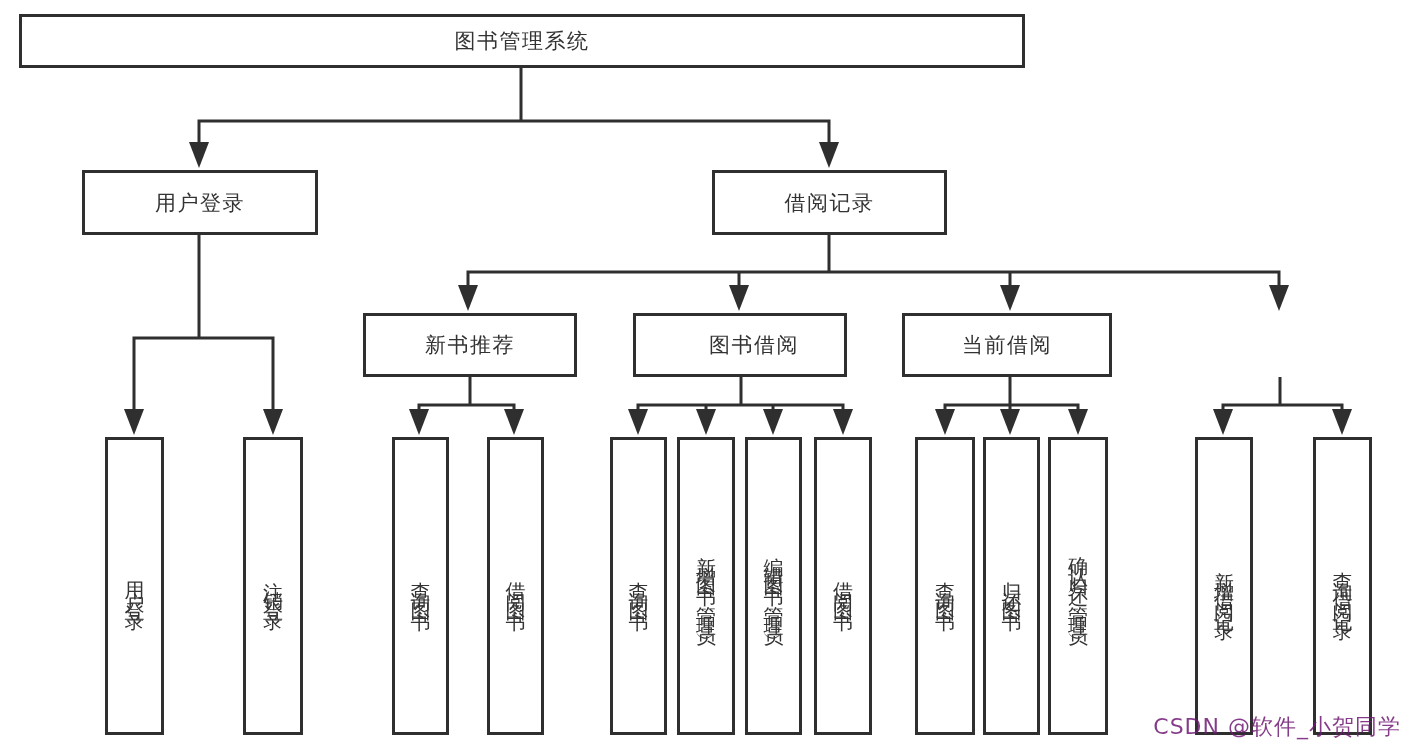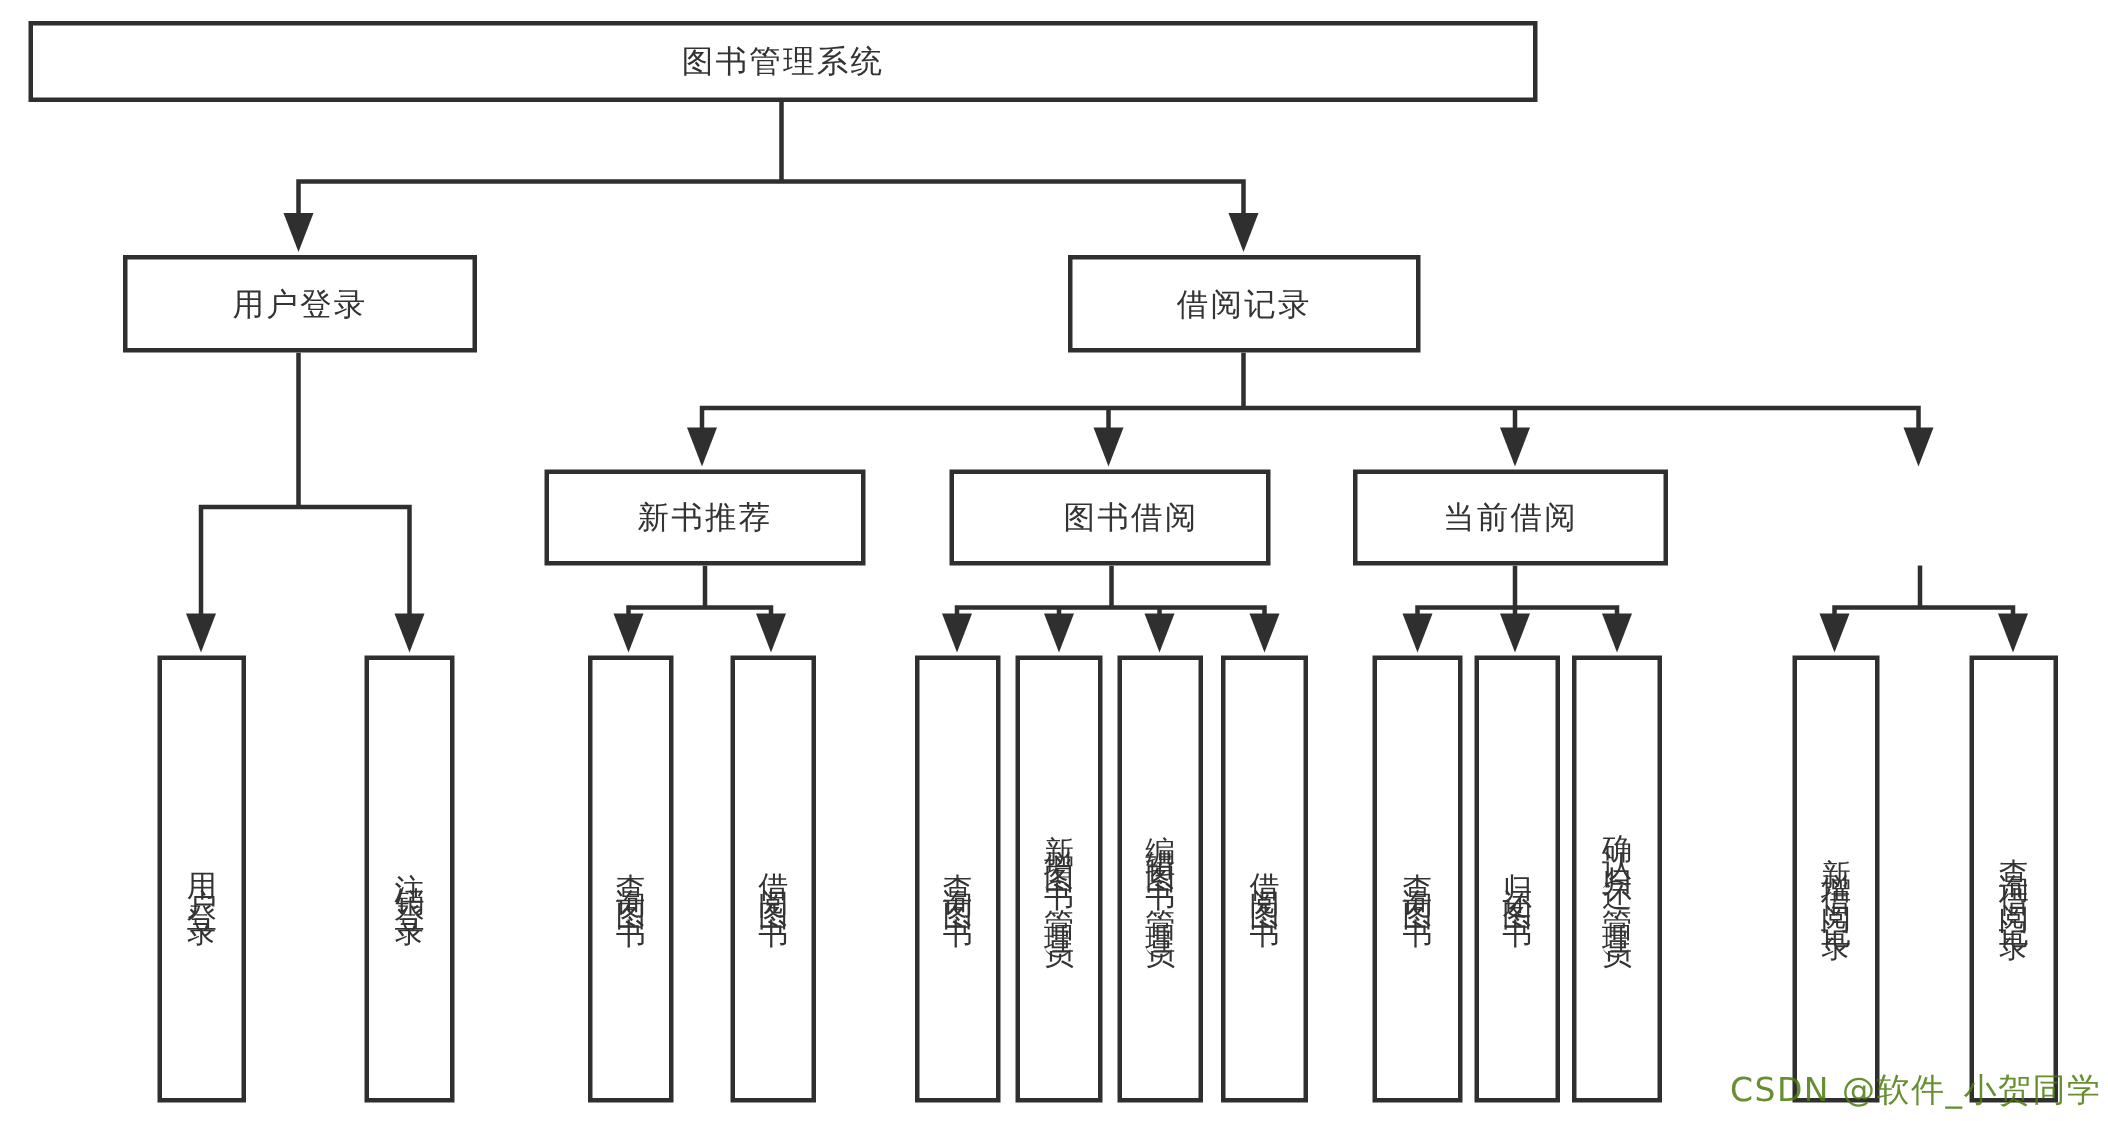--- a/index.html
+++ b/index.html
@@ -36,21 +36,21 @@
   .n-f05{left:610px;width:57px;}
   .n-f06{left:677px;width:58px;}
   .n-f07{left:745px;width:57px;}
   .n-f08{left:814px;width:58px;}
   .n-f09{left:915px;width:60px;}
   .n-f10{left:983px;width:57px;}
   .n-f11{left:1048px;width:60px;}
   .n-f12{left:1195px;width:58px;}
   .n-f13{left:1313px;width:59px;}
   .watermark{
-    position:absolute;right:4px;bottom:5px;font-size:22px;color:#4d7c0f;
+    position:absolute;right:4px;bottom:5px;font-size:22px;color:#701a75;
     letter-spacing:1px;white-space:nowrap;opacity:.85;
   }
 </style>
 </head>
 <body>
 
 <div class="canvas">
 
   <svg class="connector-layer" width="1405" height="747" viewBox="0 0 1405 747">
     <g stroke="#2f2f2f" stroke-width="3" fill="none">

